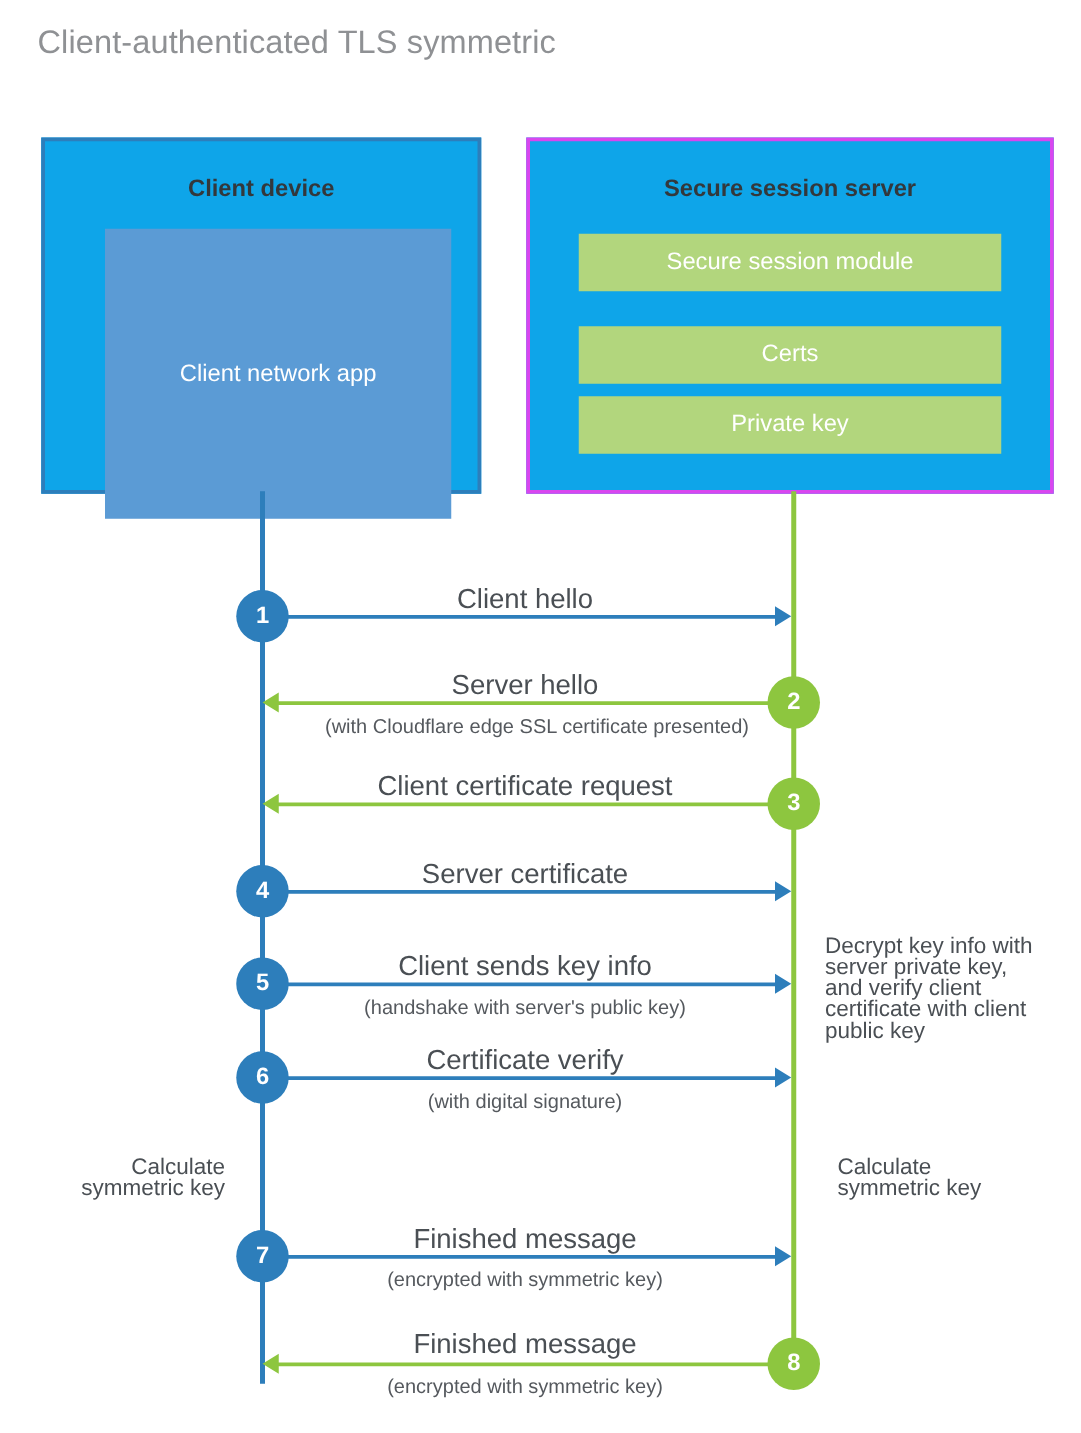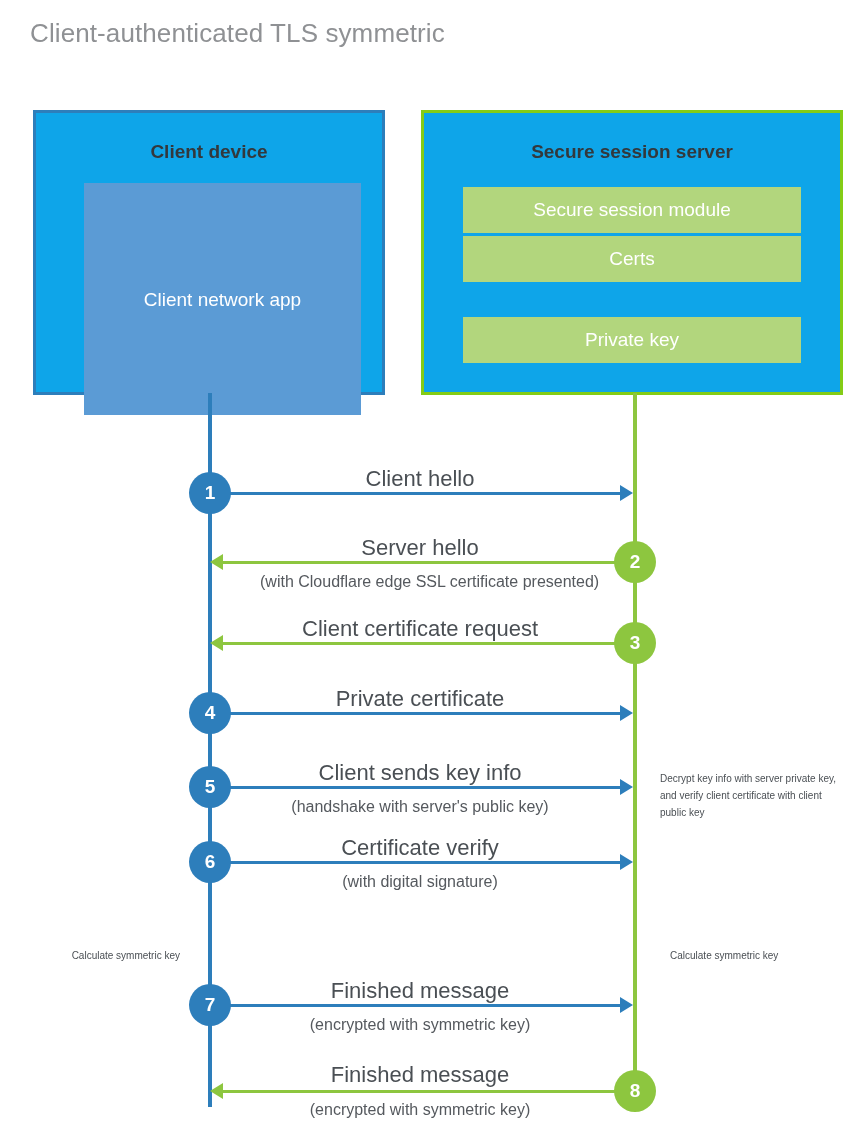--- a/index.html
+++ b/index.html
@@ -36,21 +36,21 @@
     top: 110px;
     width: 352px;
     height: 285px;
     border: 3px solid #2d7ebb;
   }
   #server-box {
     left: 421px;
     top: 110px;
     width: 422px;
     height: 285px;
-    border: 3px solid #84cc16;
+    border: 3px solid #d946ef;
   }
   .box-title {
     position: absolute;
     left: 0;
     right: 0;
     top: 28px;
     text-align: center;
     font-size: 19px;
     font-weight: bold;
     color: #33383c;
@@ -80,21 +80,21 @@
     height: 46px;
     background: #b2d67d;
     display: flex;
     align-items: center;
     justify-content: center;
     color: #ffffff;
     font-size: 19px;
     font-weight: 400;
   }
   #server-bar-0 { top: 74px; }
-  #server-bar-1 { top: 123px; }
+  #server-bar-1 { top: 148px; }
   #server-bar-2 { top: 204px; }
 
   
   .lifeline {
     position: absolute;
     width: 4px;
   }
   #client-lifeline {
     left: 208px;
     top: 393px;
@@ -151,24 +151,23 @@
   .msg-sublabel {
     position: absolute;
     text-align: center;
     font-size: 16px;
     color: #55595e;
     white-space: nowrap;
   }
 
   .side-note {
     position: absolute;
-    font-size: 10px;
+    font-size: 18px;
     line-height: 17px;
     color: #4a4f54;
-    margin-top: 22px;
   }
   .side-note.right-align { text-align: right; }
 </style>
 </head>
 <body>
 
 <div class="page-title">Client-authenticated TLS symmetric</div>
 
 <div class="endpoint-box" id="client-box">
   <div class="box-title">Client device</div>
@@ -196,21 +195,21 @@
 <div class="msg-line green" style="left:214px; top:561px; width:420px;"></div>
 <div class="arrowhead left green" style="left:210px; top:554px;"></div>
 <div class="msg-sublabel" style="left:260px; top:573px; width:320px;">(with Cloudflare edge SSL certificate presented)</div>
 <div class="step-circle green" style="left:614px; top:541px;">2</div>
 
 <div class="msg-label" style="left:260px; top:616px; width:320px;">Client certificate request</div>
 <div class="msg-line green" style="left:214px; top:642px; width:420px;"></div>
 <div class="arrowhead left green" style="left:210px; top:635px;"></div>
 <div class="step-circle green" style="left:614px; top:622px;">3</div>
 
-<div class="msg-label" style="left:260px; top:686px; width:320px;">Private certificate</div>
+<div class="msg-label" style="left:260px; top:686px; width:320px;">Server certificate</div>
 <div class="msg-line blue" style="left:210px; top:712px; width:412px;"></div>
 <div class="arrowhead right blue" style="left:620px; top:705px;"></div>
 <div class="step-circle blue" style="left:189px; top:692px;">4</div>
 
 <div class="msg-label" style="left:260px; top:760px; width:320px;">Client sends key info</div>
 <div class="msg-line blue" style="left:210px; top:786px; width:412px;"></div>
 <div class="arrowhead right blue" style="left:620px; top:779px;"></div>
 <div class="msg-sublabel" style="left:260px; top:798px; width:320px;">(handshake with server's public key)</div>
 <div class="step-circle blue" style="left:189px; top:766px;">5</div>
 

